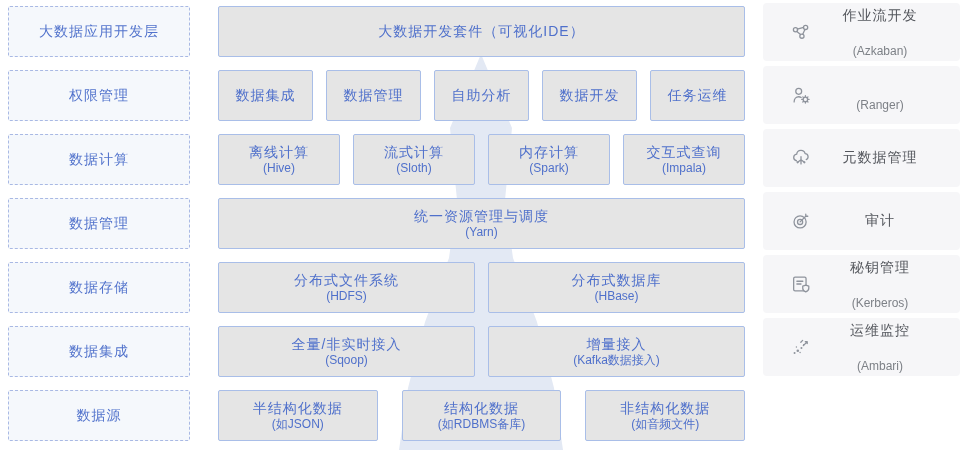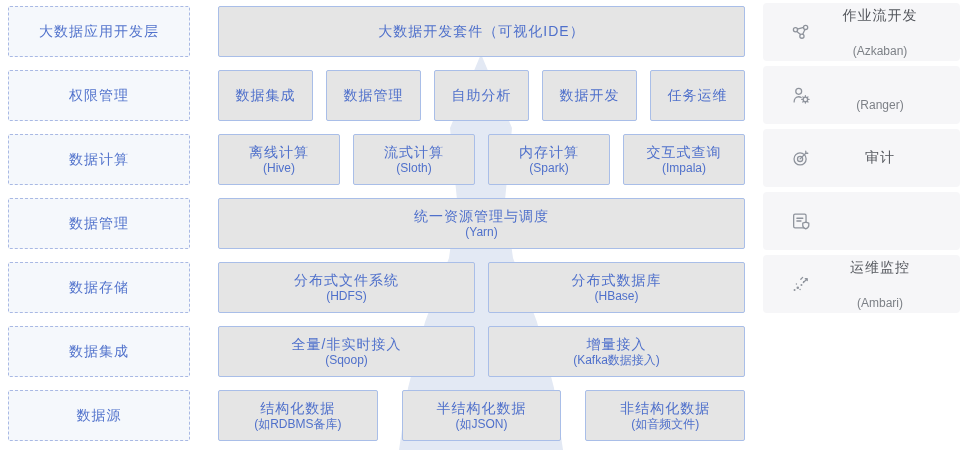--- a/index.html
+++ b/index.html
@@ -162,26 +162,26 @@
             <div class="comp-title">全量/非实时接入</div>
             <div class="comp-sub">(Sqoop)</div>
           </div>
           <div class="comp-box">
             <div class="comp-title">增量接入</div>
             <div class="comp-sub">(Kafka数据接入)</div>
           </div>
         </div>
         <div class="mid-row wide-gap">
           <div class="comp-box">
+            <div class="comp-title">半结构化数据</div>
+            <div class="comp-sub">(如JSON)</div>
+          </div>
+          <div class="comp-box">
             <div class="comp-title">结构化数据</div>
             <div class="comp-sub">(如RDBMS备库)</div>
-          </div>
-          <div class="comp-box">
-            <div class="comp-title">半结构化数据</div>
-            <div class="comp-sub">(如JSON)</div>
           </div>
           <div class="comp-box">
             <div class="comp-title">非结构化数据</div>
             <div class="comp-sub">(如音频文件)</div>
           </div>
         </div>
       </div>
   </div>
 
   <div class="right-col" id="rightCol">
@@ -203,34 +203,49 @@
             <path d="M4.5 19.5c0-3.4 2.2-5.6 5-5.6 1 0 1.9 .3 2.7 .8"></path>
             <circle cx="16.8" cy="16.8" r="2.4"></circle>
             <path d="M16.8 13.7v-.9 M16.8 19.9v.9 M19.9 16.8h.9 M13.7 16.8h-.9 M19 14.6l.6-.6 M14.6 19l-.6 .6 M19 19l.6 .6 M14.6 14.6l-.6-.6"></path>
           </svg></span>
         <div class="service-text">
           <div class="service-sub">(Ranger)</div>
         </div>
       </div>
       <div class="service-card">
         <span class="service-icon"><svg viewBox="0 0 24 24">
+            <path d="M7 15a3.7 3.7 0 0 1 .3-7.3 4.7 4.7 0 0 1 9.2-.5 3.4 3.4 0 0 1 1.2 6.5"></path>
+            <path d="M12 10.5v8 M12 13.8l-3.7 2.9 M12 13.8l3.7 2.9"></path>
+            <circle cx="8.3" cy="16.7" r=".5"></circle>
+            <circle cx="15.7" cy="16.7" r=".5"></circle>
+          </svg></span>
+        <div class="service-text">
+          <div class="service-label">元数据管理</div>
+        </div>
+      </div>
+      <div class="service-card">
+        <span class="service-icon"><svg viewBox="0 0 24 24">
             <circle cx="11" cy="13" r="6.6"></circle>
             <circle cx="11" cy="13" r="2.8"></circle>
             <path d="M11 13l6.2-6.2 M17.2 6.8V4.6 M17.2 6.8h2.2"></path>
           </svg></span>
         <div class="service-text">
           <div class="service-label">审计</div>
         </div>
       </div>
       <div class="service-card">
         <span class="service-icon"><svg viewBox="0 0 24 24">
             <rect x="4" y="4.5" width="13.5" height="15" rx="1.5"></rect>
             <path d="M7.5 9h6.5 M7.5 12h4.5"></path>
             <path d="M17.2 13.2l3.3 1.2v2.3c0 2-1.3 3.3-3.3 4-2-.7-3.3-2-3.3-4v-2.3z" fill="#f6f6f8"></path>
           </svg></span>
+        <div class="service-text">
+          <div class="service-label">秘钥管理</div>
+          <div class="service-sub">(Kerberos)</div>
+        </div>
       </div>
       <div class="service-card">
         <span class="service-icon"><svg viewBox="0 0 24 24">
             <g fill="currentColor" stroke="none">
               <circle cx="5" cy="18.5" r="1.1"></circle>
               <circle cx="8.5" cy="16" r="1.4"></circle>
               <circle cx="12.5" cy="13" r="1.1"></circle>
               <circle cx="7" cy="12" r=".8"></circle>
               <circle cx="11" cy="18" r=".8"></circle>
               <circle cx="15" cy="9.5" r=".9"></circle>

